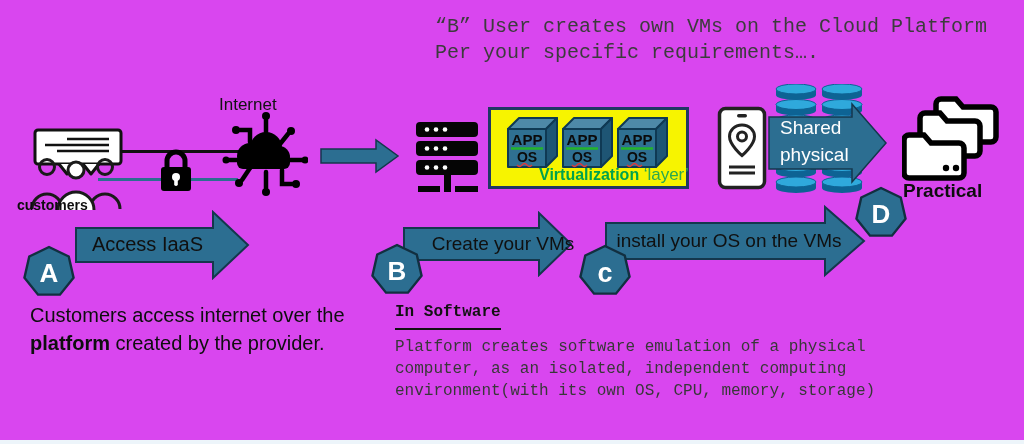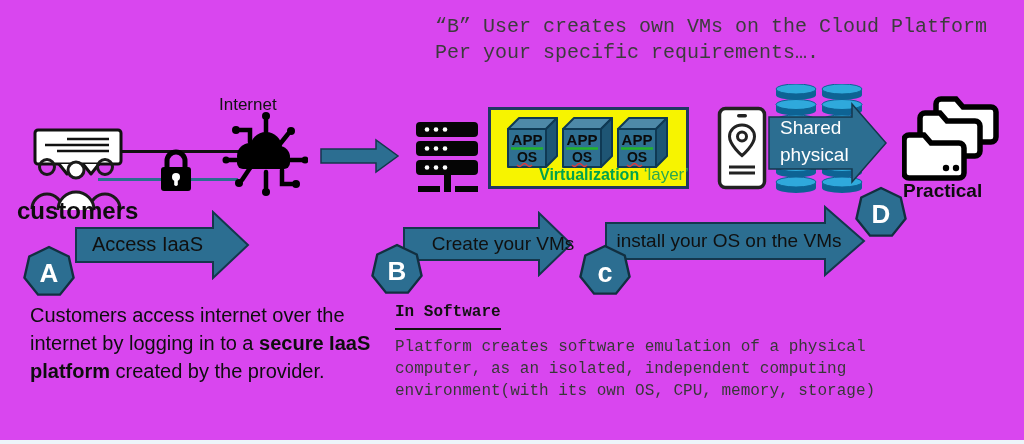--- a/index.html
+++ b/index.html
@@ -2,21 +2,21 @@
 <html><head>
 <meta charset="utf-8">
 <style>
   html,body{margin:0;padding:0;}
   body{font-family:"Liberation Sans",sans-serif;background:#ffffff;}
   #canvas{position:relative;width:1024px;height:444px;background:#d946ef;overflow:hidden;}
   .abs{position:absolute;}
   .mono{font-family:"Liberation Mono",monospace;}
   .top-note{left:435px;top:14px;width:585px;font-size:20px;line-height:26px;color:#3c3c3c;white-space:nowrap;}
   .internet-label{left:219px;top:95px;font-size:17px;color:#111;}
-  .customers-label{left:17px;top:197px;font-size:24px;font-weight:bold;color:#0d0d0d;}
+  .customers-label{left:17px;top:197px;font-size:14px;font-weight:bold;color:#0d0d0d;}
   .practical-label{left:903px;top:180px;font-size:19px;font-weight:bold;color:#0d0d0d;}
   .line-black{left:96px;top:150px;width:150px;height:3px;background:#111;}
   .line-blue{left:98px;top:178px;width:140px;height:3px;background:#2c6e91;}
   .vbox{left:488px;top:107px;width:201px;height:82px;background:#f7f400;border:3px solid #1f3864;box-sizing:border-box;}
   .vbox-label{position:absolute;left:0;bottom:1px;width:100%;text-align:center;white-space:nowrap;}
   .v-title{font-size:16px;font-weight:bold;color:#00a24c;margin-left:48px;}
   .v-layer{font-size:17px;color:#2ba84f;}
   .cube{position:absolute;top:5px;}
   .arrow-wrap{position:absolute;}
   .arrow-label{position:absolute;text-align:center;color:#101010;font-size:19px;white-space:nowrap;}
@@ -287,21 +287,20 @@
   </span>
   <span class="badge" style="left:855px;top:185px;">
     <svg width="52" height="56" viewBox="0 0 54 56">
       <polygon points="27,2 47.5,11.9 52.5,33.9 38.4,51.5 15.6,51.5 1.5,33.9 6.5,11.9" fill="#2C6E91" stroke="#122F40" stroke-width="2.5"></polygon>
       <text x="27" y="38" text-anchor="middle" font-size="27" font-weight="bold" fill="#fff">D</text>
     </svg>
   </span>
 
   <div class="abs desc">
     <div>Customers access internet over the</div>
-    <div><span>internet by logging in to a </span><b>secure IaaS</b></div>
     <div><b>platform</b><span> created by the provider.</span></div>
   </div>
 
   <div class="abs soft-note mono">
     <div class="soft-heading mono">In Software</div>
     <div class="soft-body">
       <div>Platform creates software emulation of a physical</div>
       <div>computer, as an isolated, independent computing</div>
       <div>environment(with its own OS, CPU, memory, storage)</div>
     </div>

